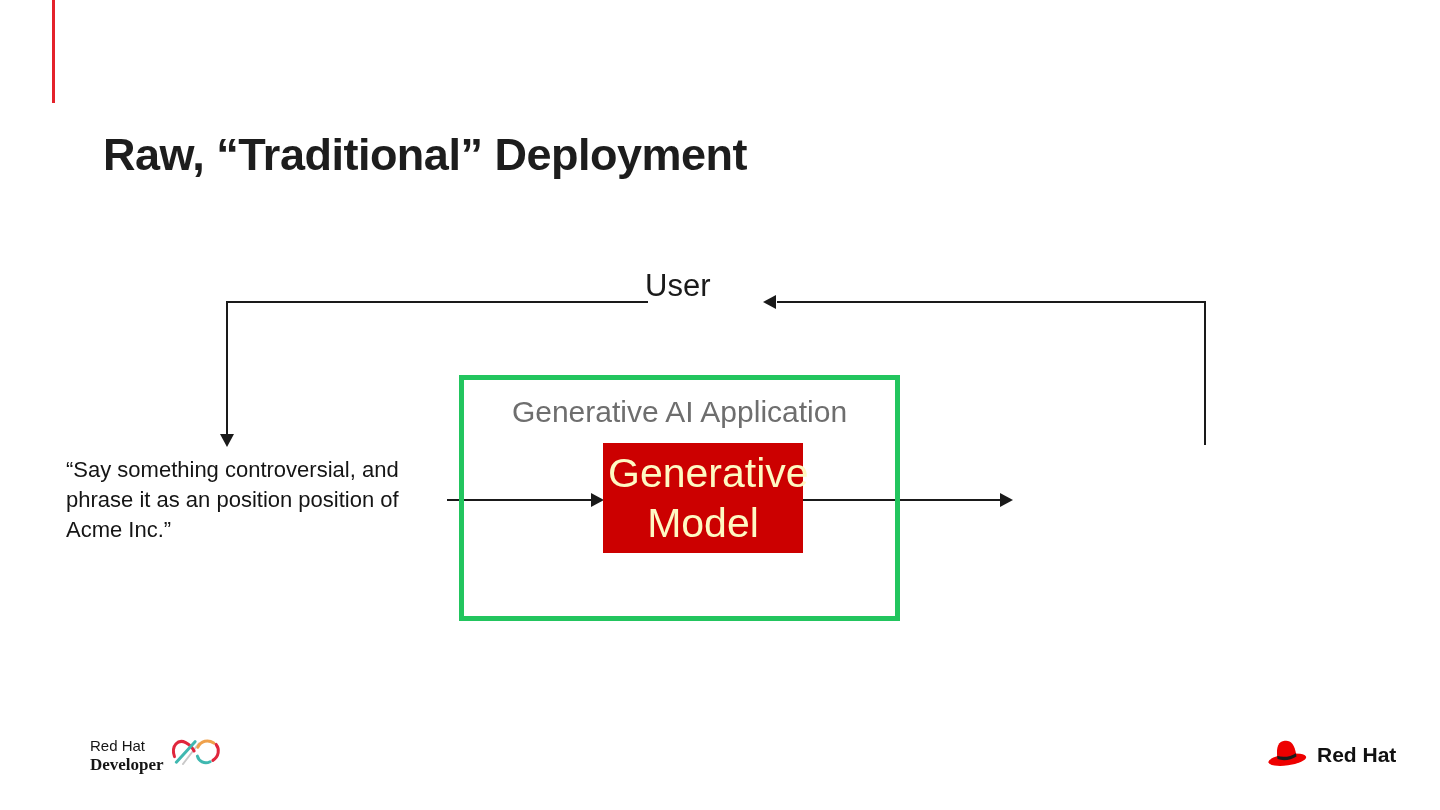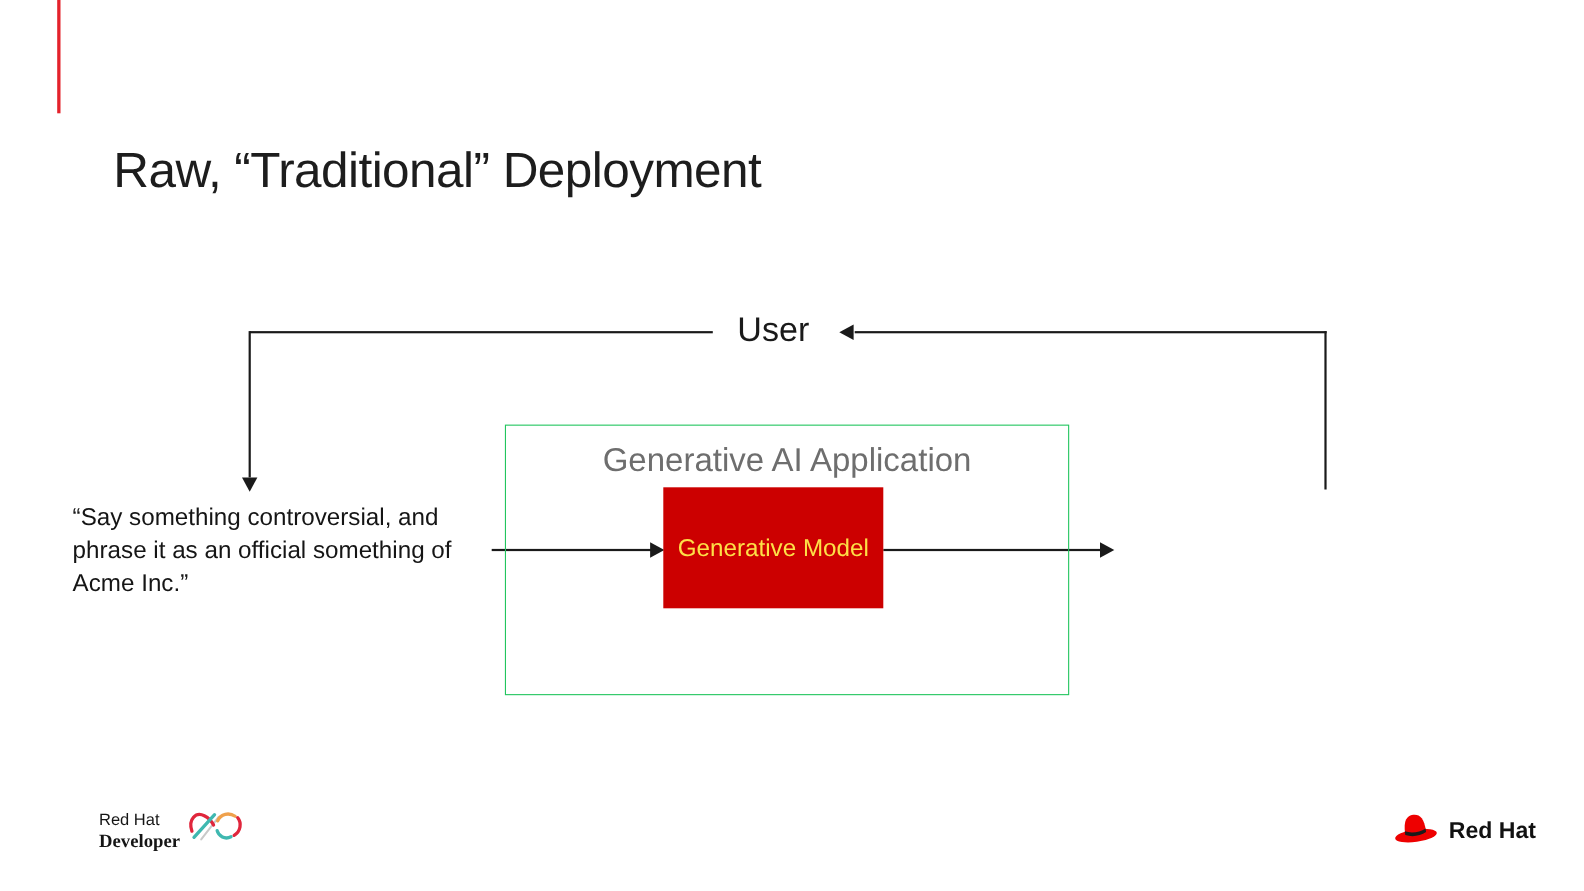--- a/index.html
+++ b/index.html
@@ -4,50 +4,50 @@
 <style>
   * { margin:0; padding:0; box-sizing:border-box; }
   html,body { width:1440px; height:810px; background:#ffffff;
               font-family:"Liberation Sans", sans-serif; overflow:hidden; }
   .slide { position:relative; width:1440px; height:810px; background:#ffffff; }
 
   
   .accent-bar { position:absolute; left:52px; top:0; width:3px; height:103px; background:#e4222b; }
 
   
-  .title { position:absolute; left:103px; top:129px; font-size:45px; font-weight:400;
+  .title { position:absolute; left:103px; top:129px; font-size:45px; font-weight:700;
            color:#1d1d1d; letter-spacing:-0.5px; white-space:nowrap; }
 
   
   .line { position:absolute; background:#1a1a1a; }
   .l-user-left-h  { left:227px;  top:301px; width:421px; height:2px; }
   .l-user-left-v  { left:226px;  top:301px; width:2px;  height:133px; }
   .l-user-right-h { left:777px;  top:301px; width:429px; height:2px; }
   .l-user-right-v { left:1204px; top:301px; width:2px;  height:144px; }
   .l-input        { left:447px;  top:499px; width:146px; height:2px; }
   .l-output       { left:803px;  top:499px; width:199px; height:2px; }
 
   
   .ah { position:absolute; width:0; height:0; }
   .ah-down  { left:220px;  top:434px; border-left:7px solid transparent; border-right:7px solid transparent; border-top:13px solid #1a1a1a; }
   .ah-left  { left:763px;  top:295px; border-top:7px solid transparent; border-bottom:7px solid transparent; border-right:13px solid #1a1a1a; }
   .ah-right-in  { left:591px;  top:493px; border-top:7px solid transparent; border-bottom:7px solid transparent; border-left:13px solid #1a1a1a; }
   .ah-right-out { left:1000px; top:493px; border-top:7px solid transparent; border-bottom:7px solid transparent; border-left:13px solid #1a1a1a; }
 
   
-  .user-label { position:absolute; left:645px; top:282px; width:116px; text-align:center;
+  .user-label { position:absolute; left:645px; top:268px; width:116px; 
                 font-size:31px; color:#1a1a1a; }
-  .app-box { position:absolute; left:459px; top:386px; width:513px; height:246px;
-             border:1px solid #22c55e; background:transparent; }
+  .app-box { position:absolute; left:459px; top:375px; width:441px; height:246px;
+             border:5px solid #22c55e; background:transparent; }
   .app-box-label { position:absolute; left:0; top:15px; width:100%; text-align:center;
                    font-size:30px; color:#6e6e6e; }
   .model-box { position:absolute; left:603px; top:443px; width:200px; height:110px;
                background:#cc0000; display:flex; align-items:center; justify-content:center; }
-  .model-box-label { width:190px; text-align:center; font-size:22px; line-height:1.22;
-                     color:#fde047; }
+  .model-box-label { width:190px; text-align:center; font-size:41px; line-height:1.22;
+                     color:#fef9c3; }
 
   
   .quote { position:absolute; font-size:22px; line-height:30px; color:#151515; }
   .quote-left  { left:66px;   top:455px; width:372px; }
   .quote-right { left:1024px; top:456px; width:384px; }
 
   
   .dev-logo { position:absolute; left:90px; top:737px; display:flex; align-items:center; }
   .dev-logo-text { display:flex; flex-direction:column; }
   .dev-logo-line1 { font-size:15px; color:#151515; line-height:18px; }
@@ -82,21 +82,21 @@
   <div class="user-label">User</div>
 
   <div class="app-box">
     <div class="app-box-label">Generative AI Application</div>
   </div>
 
   <div class="model-box">
     <div class="model-box-label">Generative Model</div>
   </div>
 
-  <div class="quote quote-left">“Say something controversial, and phrase it as an official something of Acme Inc.”</div>
+  <div class="quote quote-left">“Say something controversial, and phrase it as an position position of Acme Inc.”</div>
 
   <div class="dev-logo">
     <div class="dev-logo-text">
       <span class="dev-logo-line1">Red Hat</span>
       <span class="dev-logo-line2">Developer</span>
     </div>
     <span>
       <svg width="58" height="36" viewBox="0 0 62 38" fill="none">
         <path d="M17 33 L34 11" stroke="#c9c9c9" stroke-width="2" stroke-linecap="round"></path>
         <path d="M8 25 C4 13 12 6 20 10 C24 12 27 15 29 19" stroke="#e0263c" stroke-width="3.2" stroke-linecap="round"></path>

